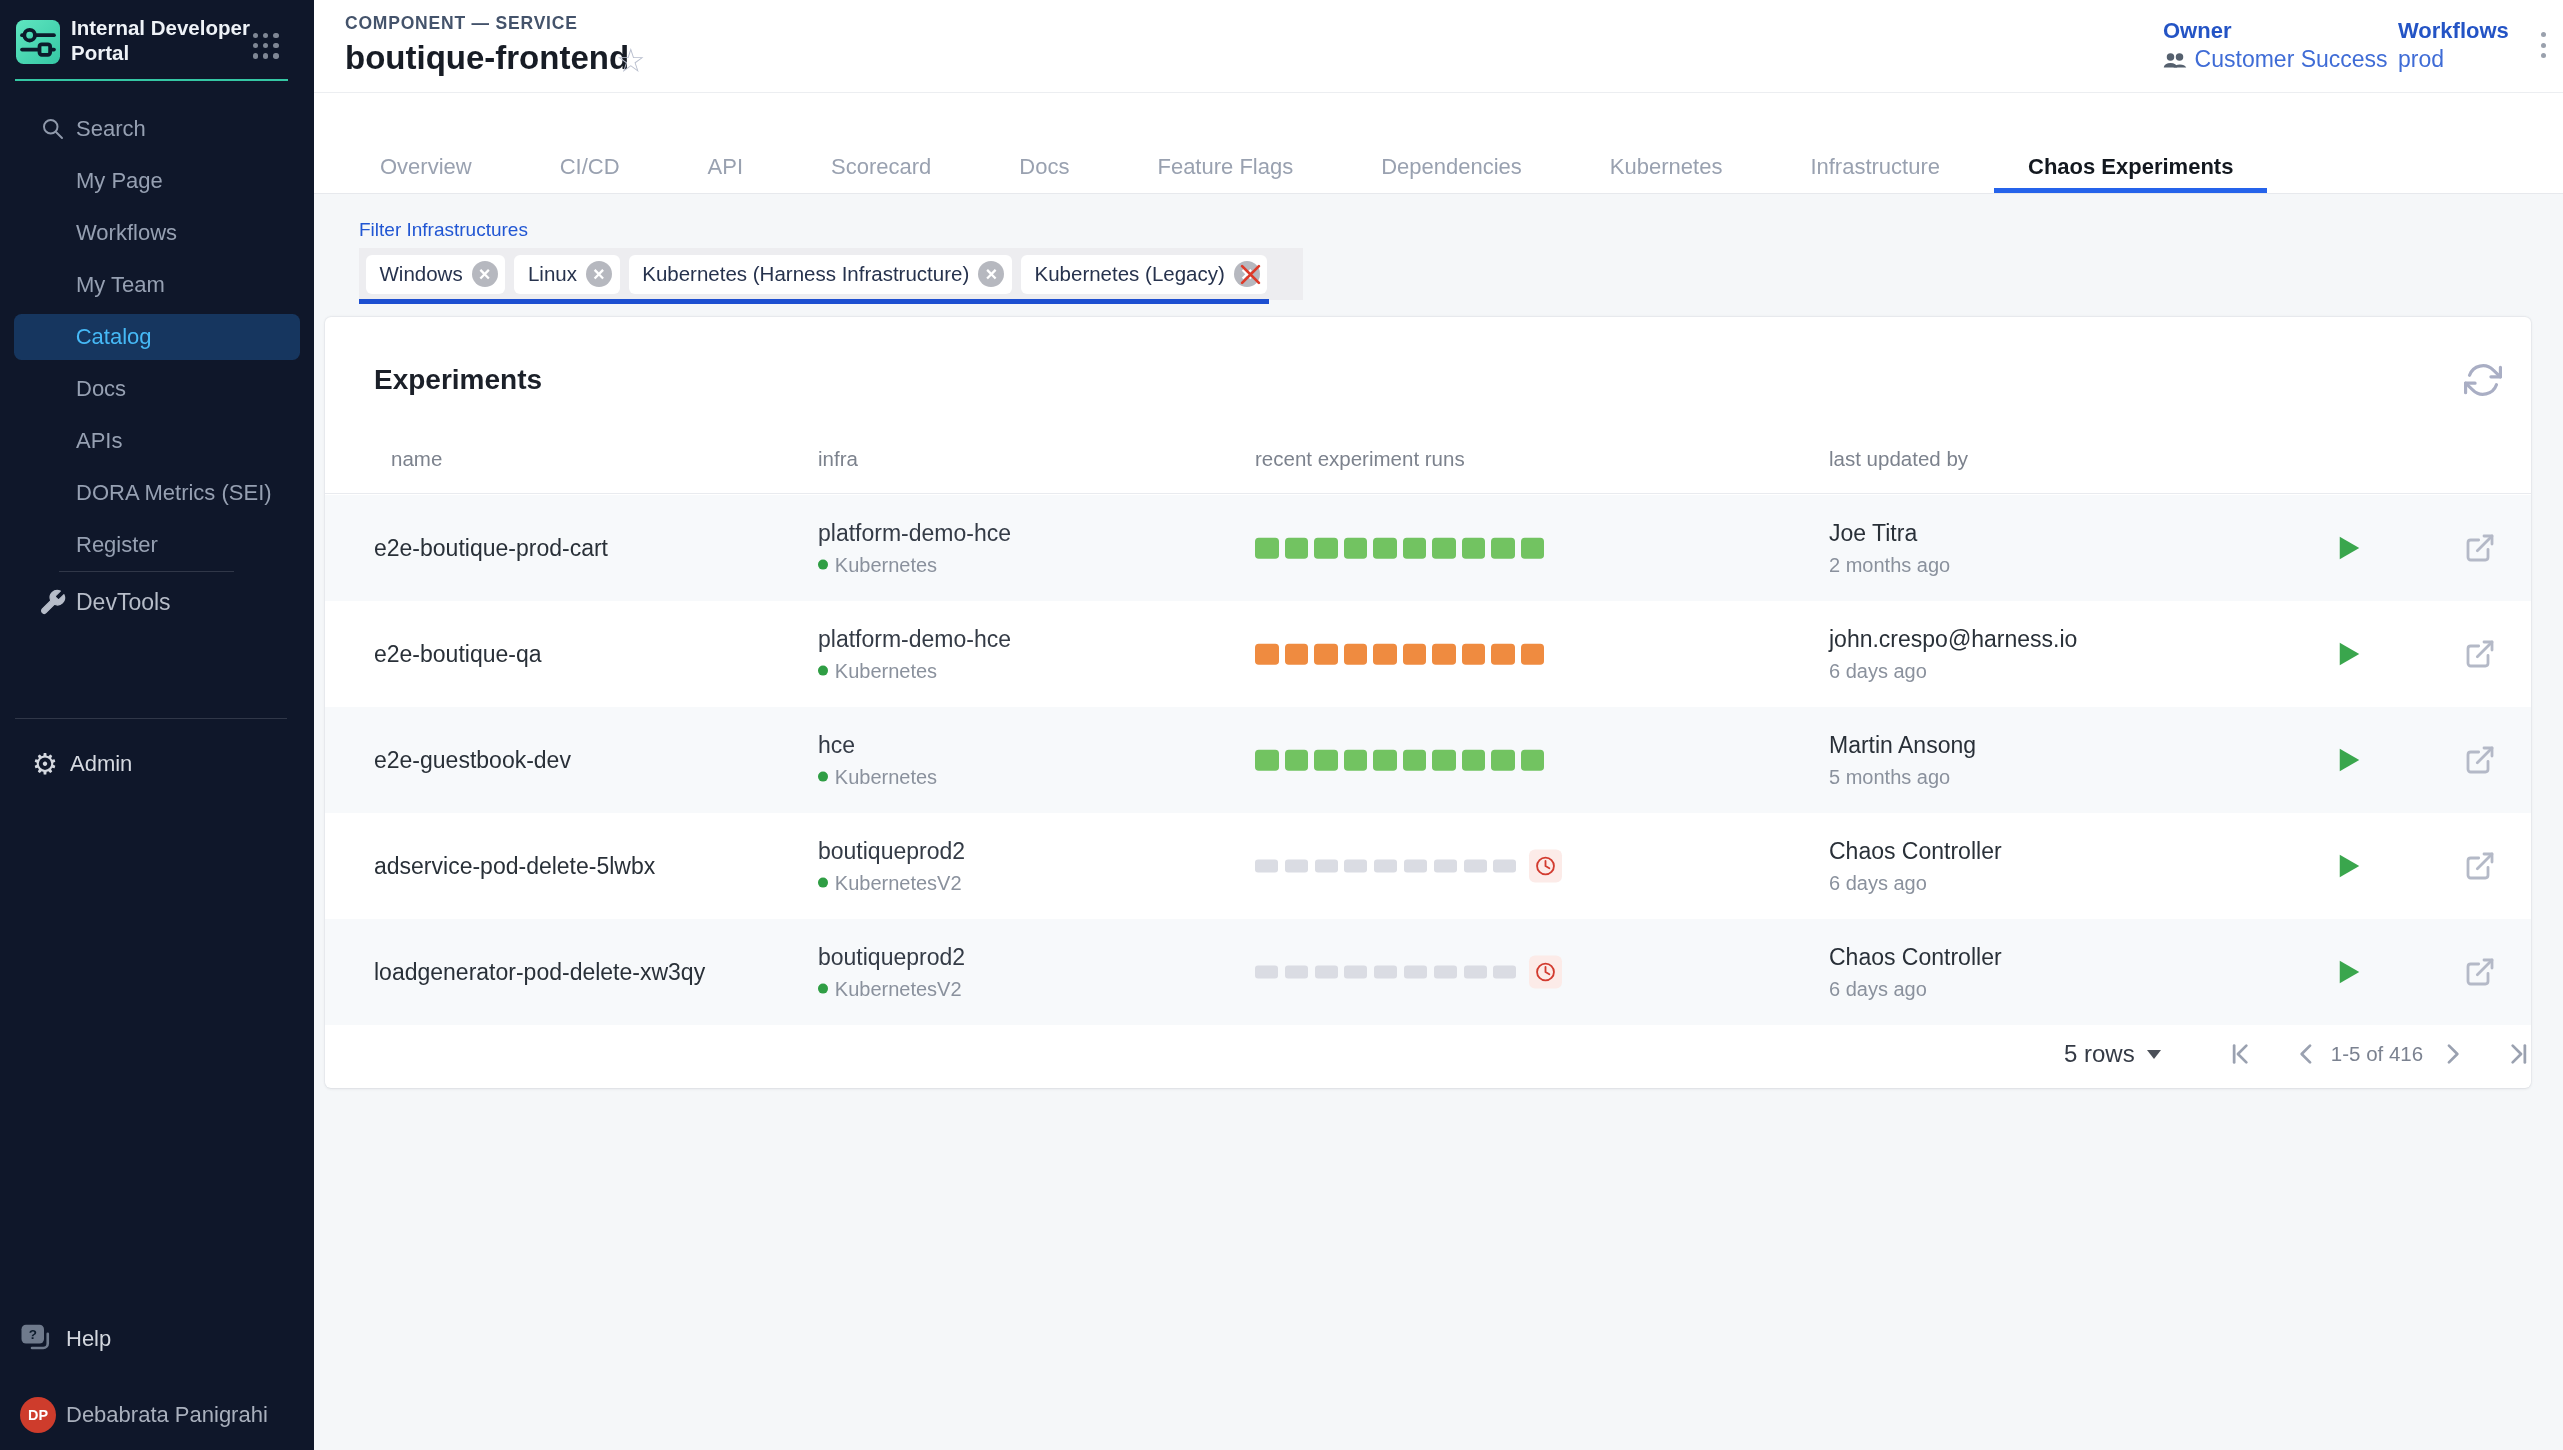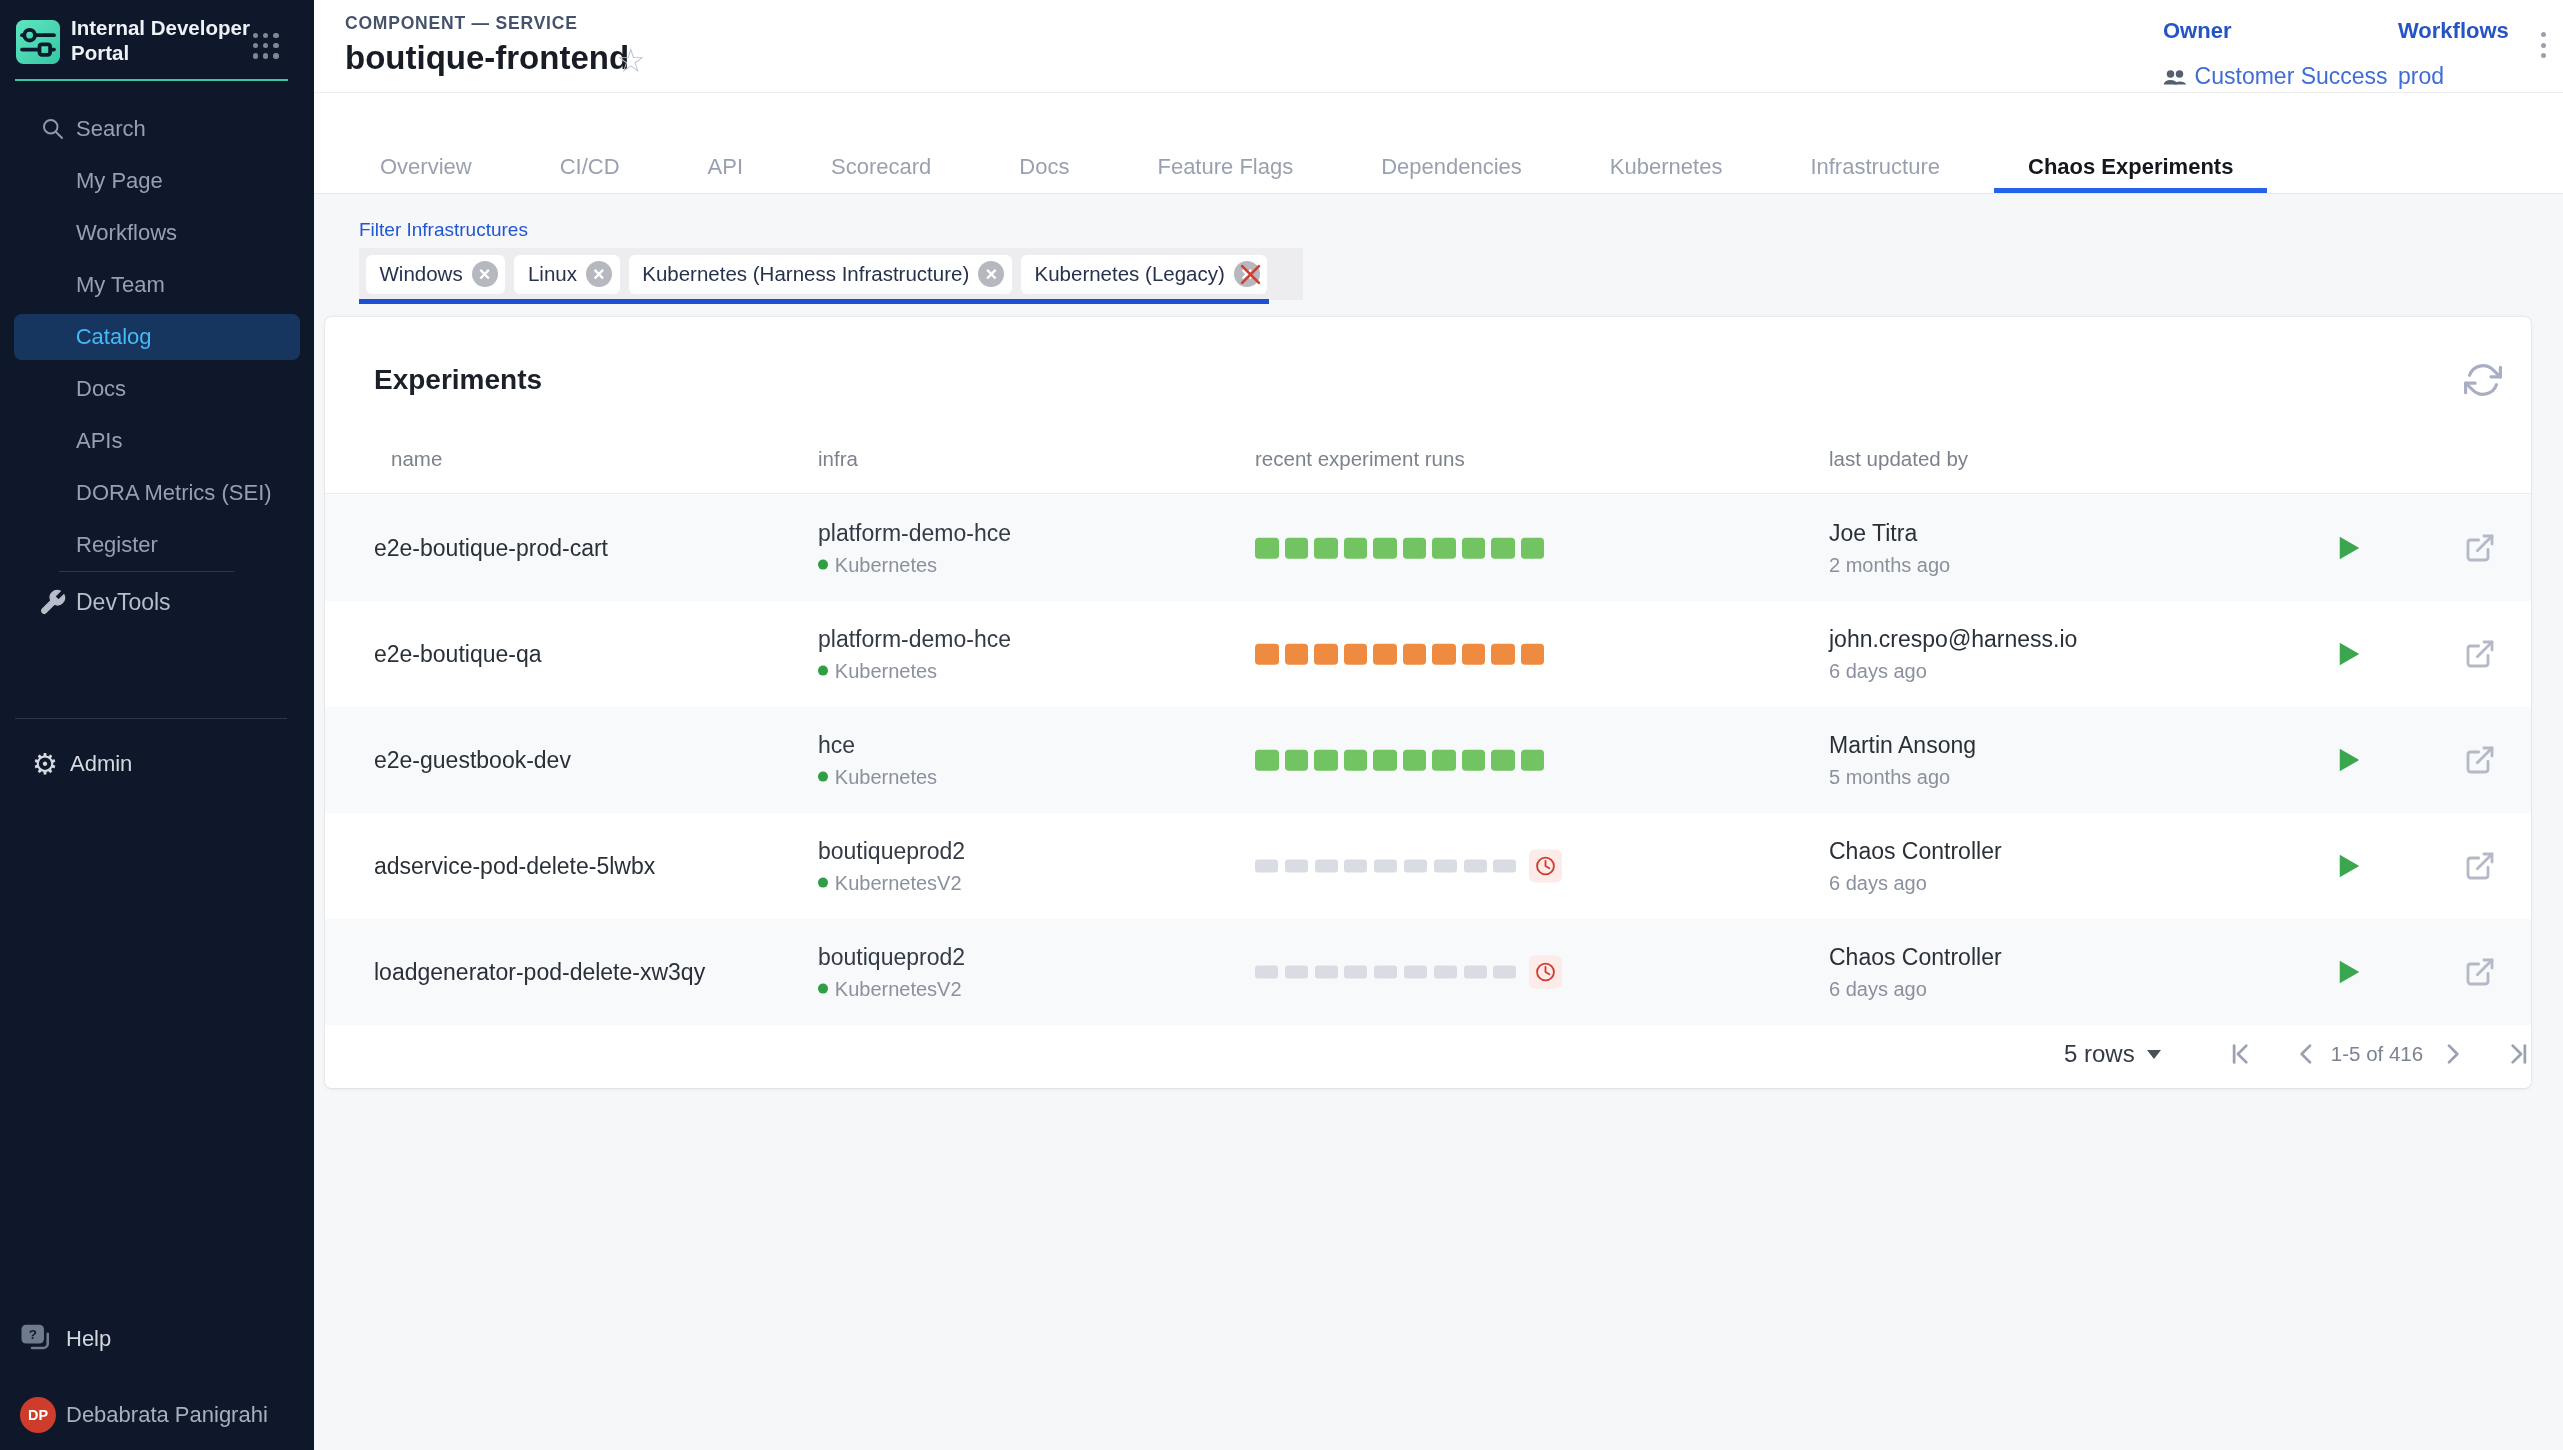--- a/index.html
+++ b/index.html
@@ -38,21 +38,21 @@
   .user-name { margin-left:66px; font-size:22px; color:#a9b0bd; }
 
   
   .topbar { position:absolute; left:314px; top:0; width:2250px; height:194px; background:#fff; border-bottom:0.8px solid #e7e9ed; }
   .titleband { position:absolute; left:0; top:0; width:100%; height:93px; border-bottom:0.8px solid #eceef1; }
   .crumb { position:absolute; left:31px; top:13px; font-size:17.5px; font-weight:600; letter-spacing:0.8px; color:#44536b; }
   .page-title { position:absolute; left:31px; top:39px; font-size:33px; font-weight:700; color:#171c25; }
   .star { position:absolute; left:302px; top:41px; font-size:33px; color:#b9bfce; cursor:pointer; }
   .meta { position:absolute; top:18px; }
   .meta .m-label { font-size:22px; font-weight:700; color:#2454c5; cursor:pointer; }
-  .meta .m-value { margin-top:19px; display:flex; align-items:center; gap:7.6px; font-size:23px; color:#3f6cd6; }
+  .meta .m-value { margin-top:2px; display:flex; align-items:center; gap:7.6px; font-size:23px; color:#3f6cd6; }
   .meta-owner { left:1849px; }
   .meta-lifecycle { left:2084px; }
   .kebab { position:absolute; left:2218px; top:32px; width:23px; height:36px; cursor:pointer; display:flex; flex-direction:column; align-items:center; gap:5.3px; }
   .kebab i { width:5.3px; height:5.3px; border-radius:50%; background:#9aa1ad; }
 
   .tabs { position:absolute; left:32px; bottom:0; display:flex; gap:20px; }
   .tab { position:relative; padding:0 34px; height:52px; line-height:52px; font-size:22px; color:#99a1b0; cursor:pointer; white-space:nowrap; }
   .tab.active { color:#13181f; font-weight:700; }
   .tab.active::after { content:""; position:absolute; left:0; right:0; bottom:0; height:5.3px; background:#2563eb; }
 

